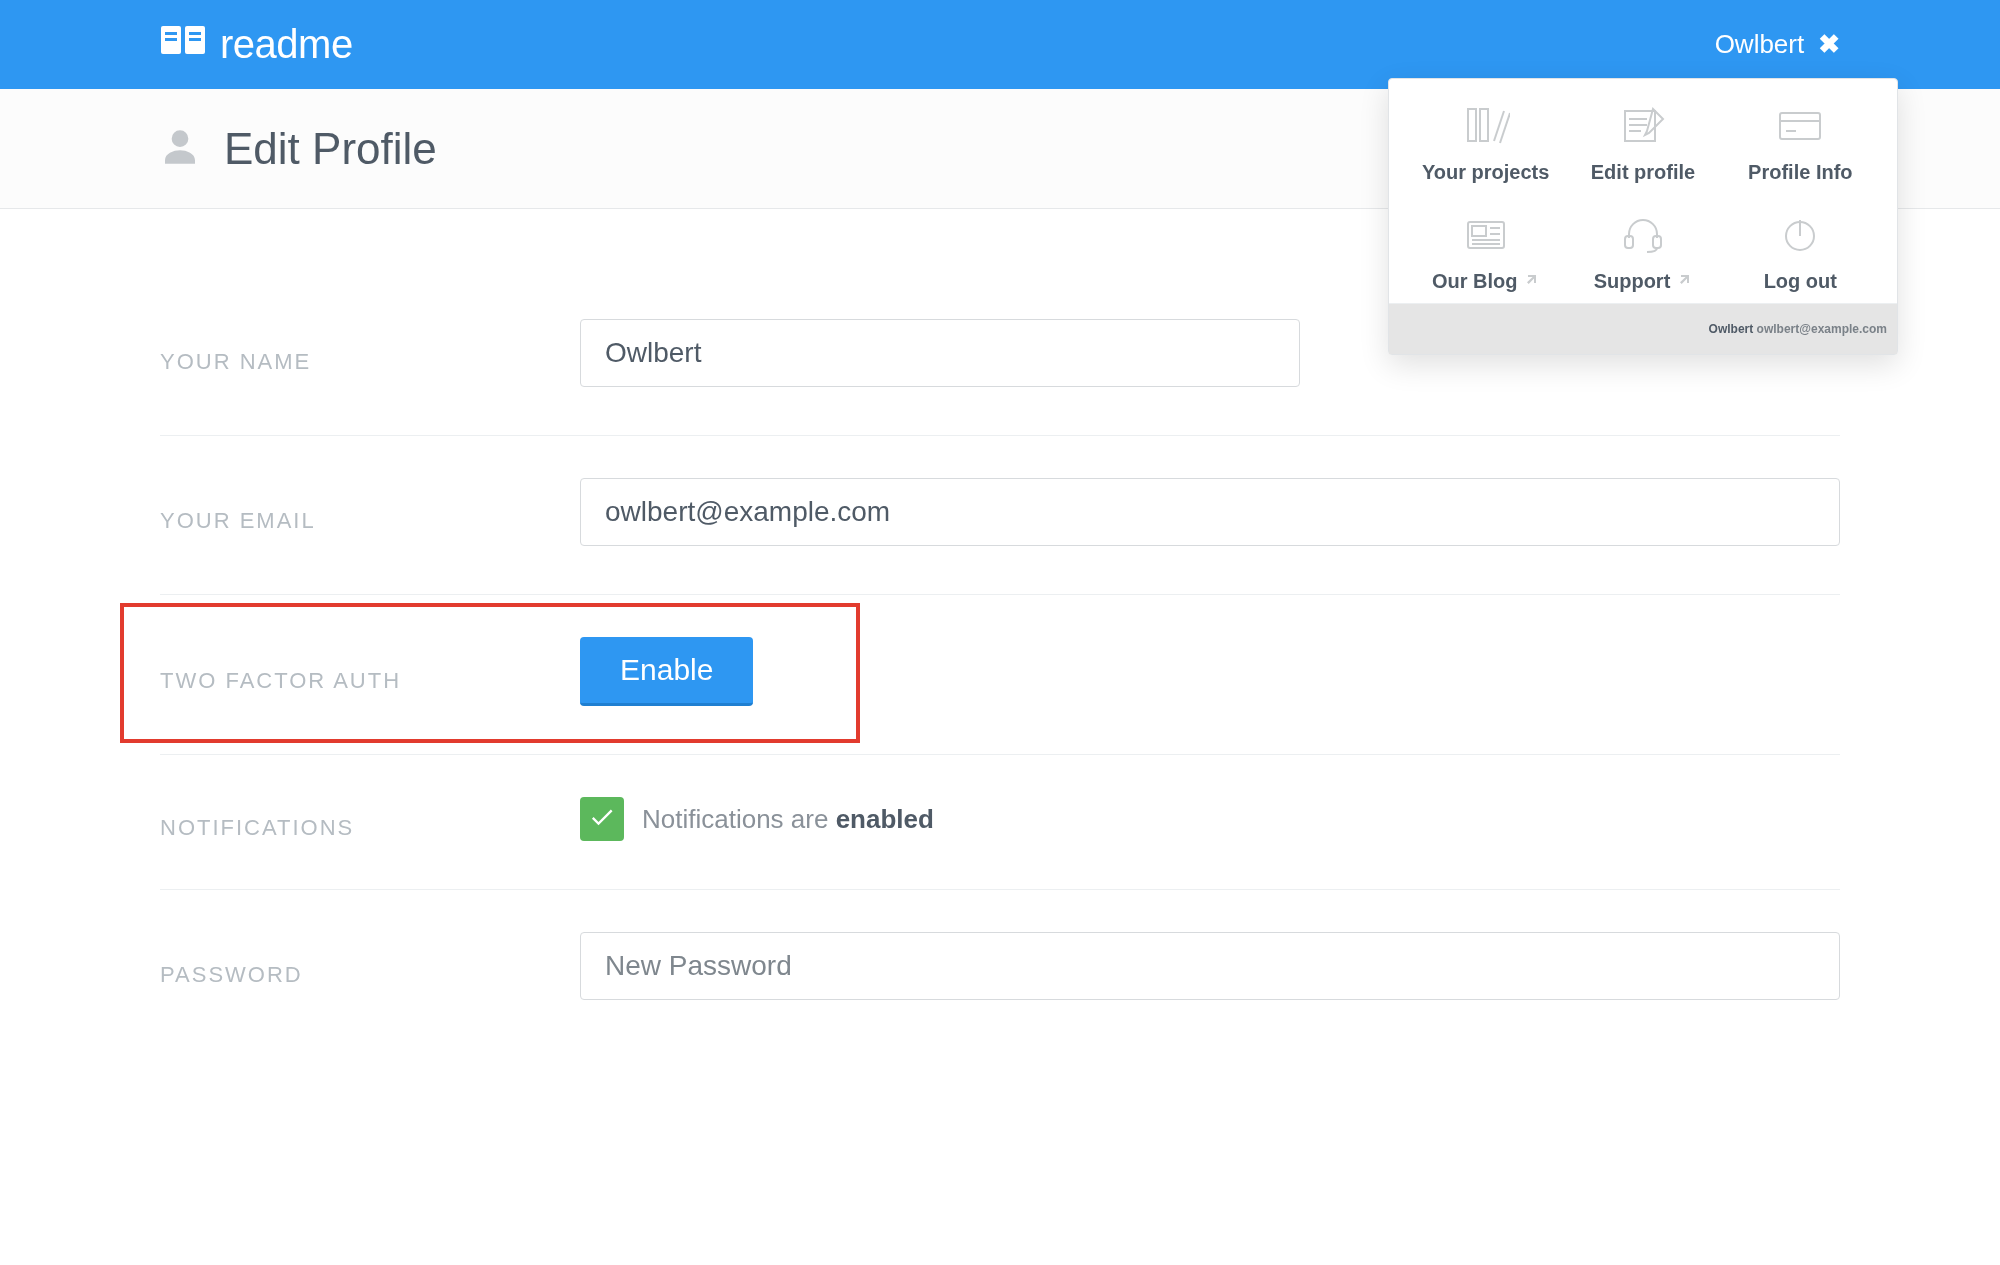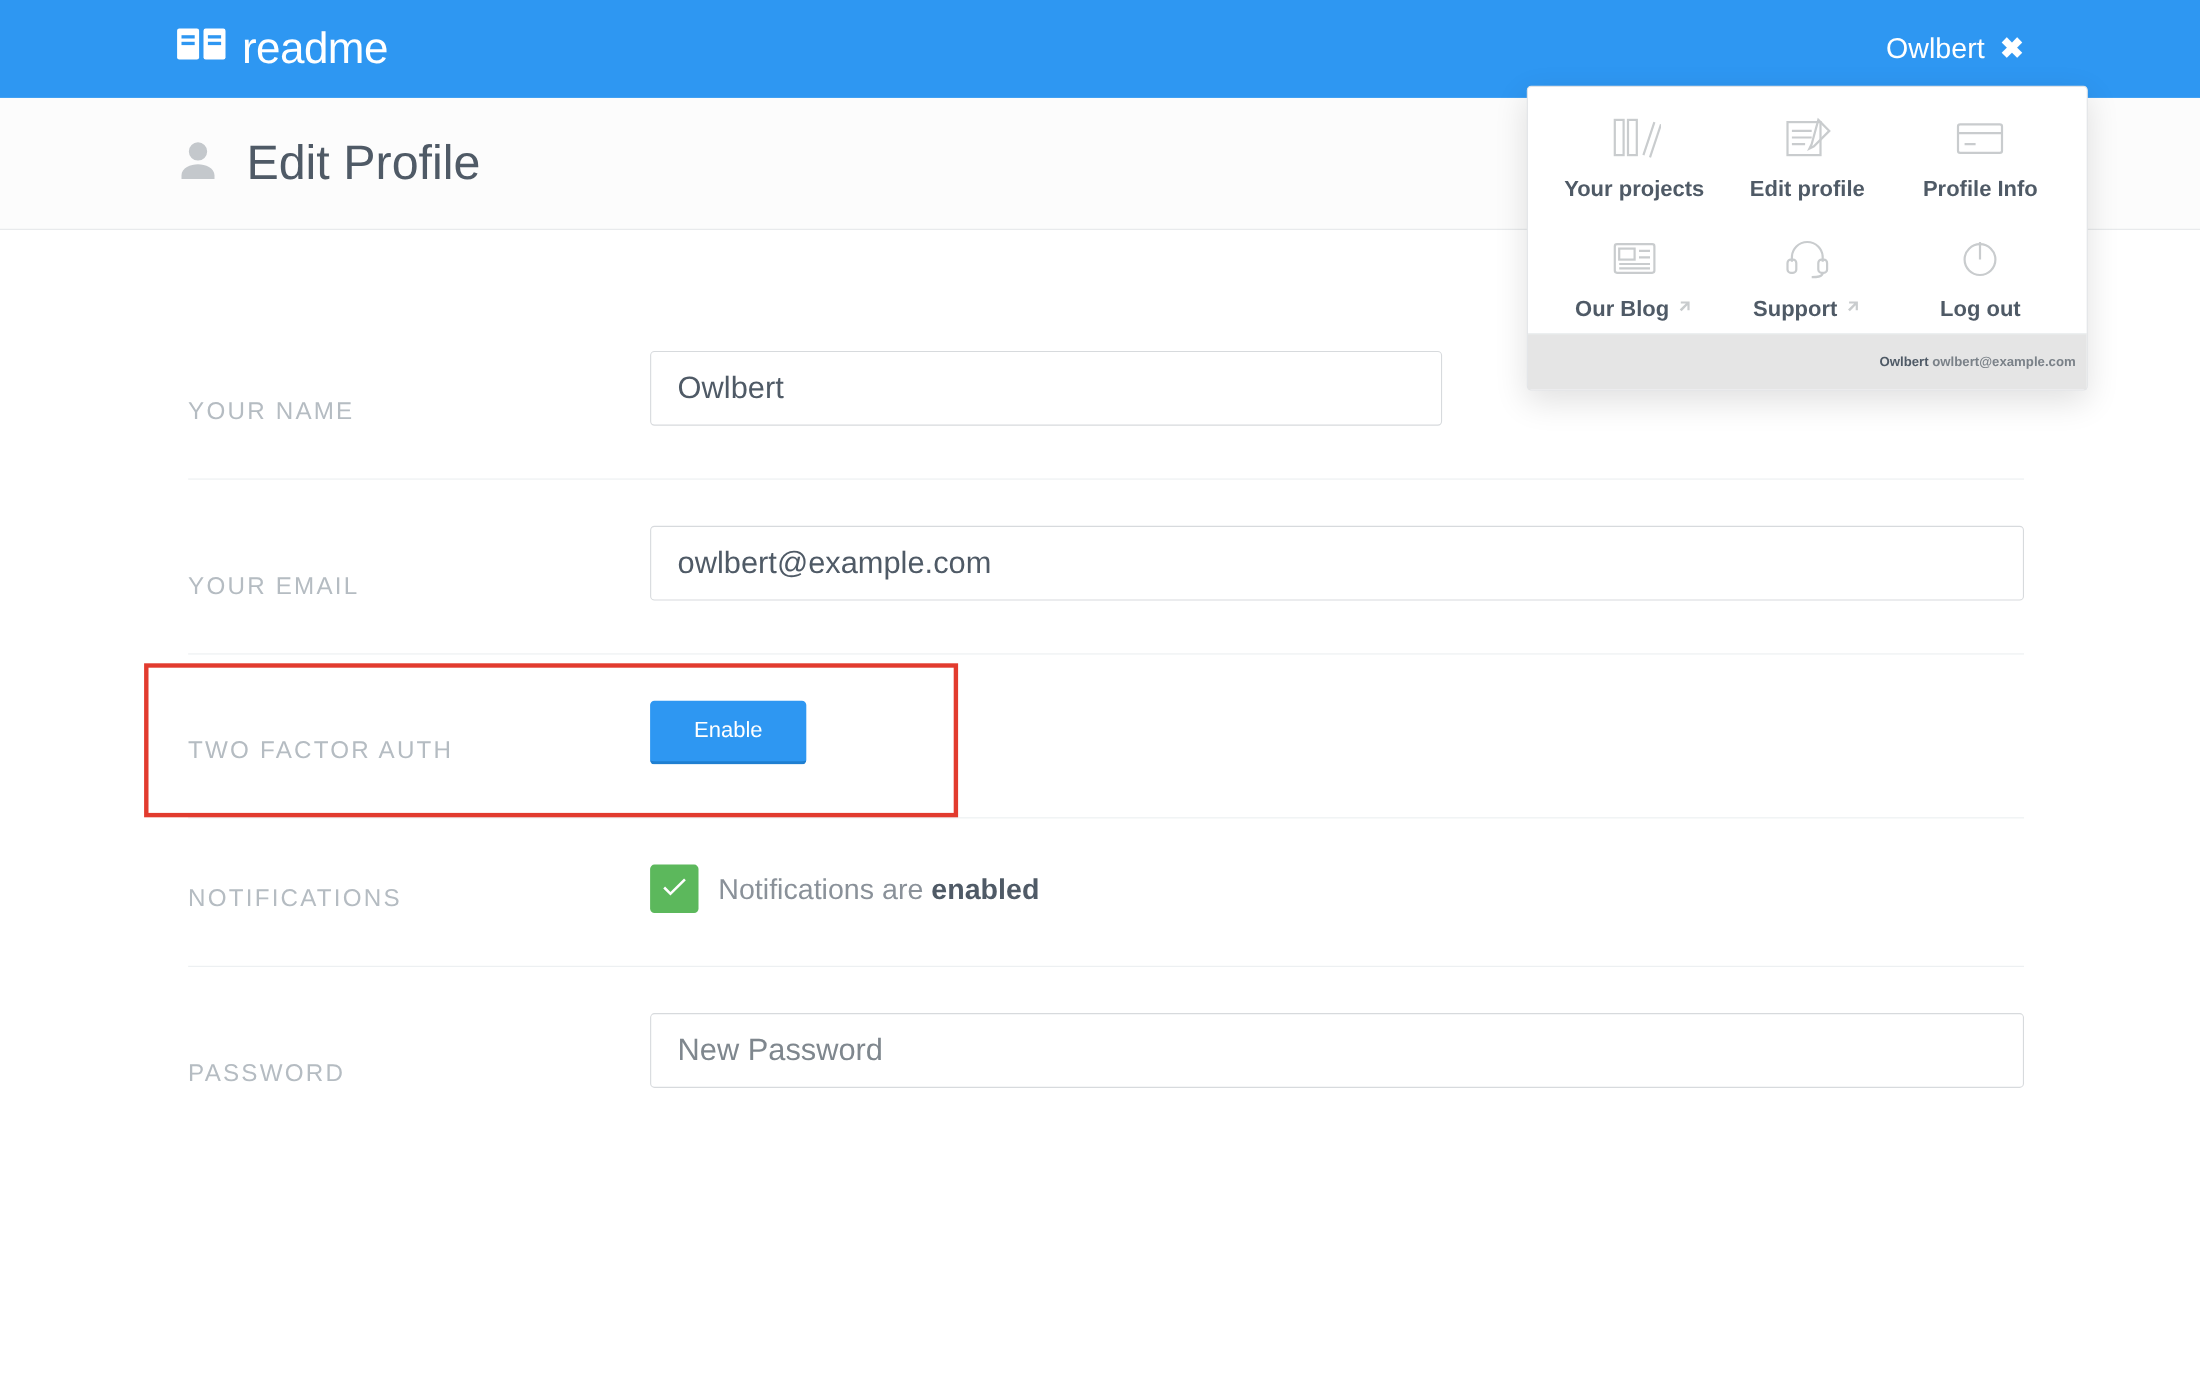--- a/index.html
+++ b/index.html
@@ -63,25 +63,24 @@
     color: #4f5a66;
   }
   .user-icon svg { width: 40px; height: 40px; fill: #c4c8cc; }
 
   
   .content {
     padding: 60px 160px 0 160px;
   }
   .form-row {
     display: flex;
-    align-items: flex-end;
+    align-items: center;
     padding: 42px 0 48px 0;
     border-bottom: 1px solid #eceff1;
     position: relative;
-    margin-left: 11px;
   }
   .form-row:first-child { padding-top: 50px; }
   .form-label {
     width: 420px;
     flex: 0 0 420px;
     font-size: 22px;
     letter-spacing: 2px;
     color: #b5bcc2;
     text-transform: uppercase;
     padding-top: 18px;
@@ -98,21 +97,21 @@
     background: #fff;
   }
   .text-input::placeholder { color: #7f878e; }
 
   .btn-primary {
     background: #2e97f2;
     color: #fff;
     border: none;
     border-bottom: 3px solid #1f7fd1;
     border-radius: 4px;
-    font-size: 20px;
+    font-size: 30px;
     padding: 16px 40px;
     cursor: pointer;
   }
 
   .highlight-box {
     position: absolute;
     border: 4px solid #e23b2e;
     left: -40px;
     top: 8px;
     right: auto;

